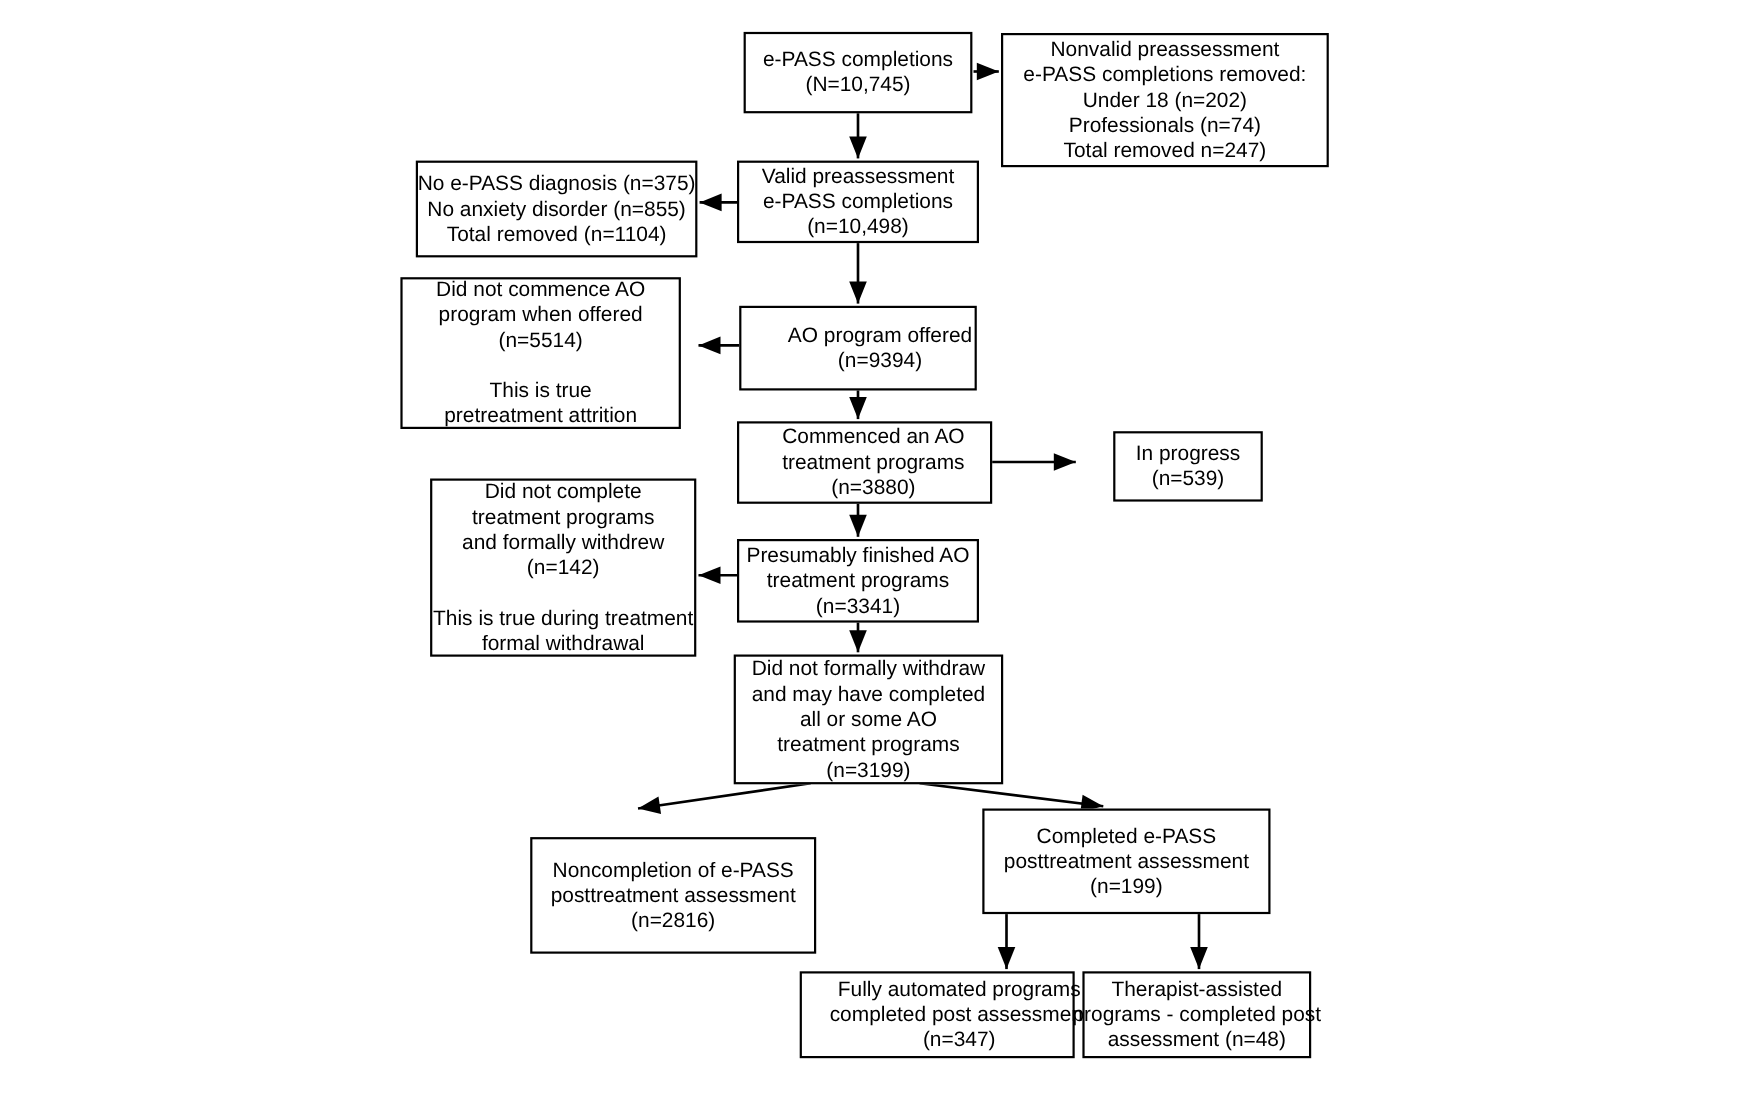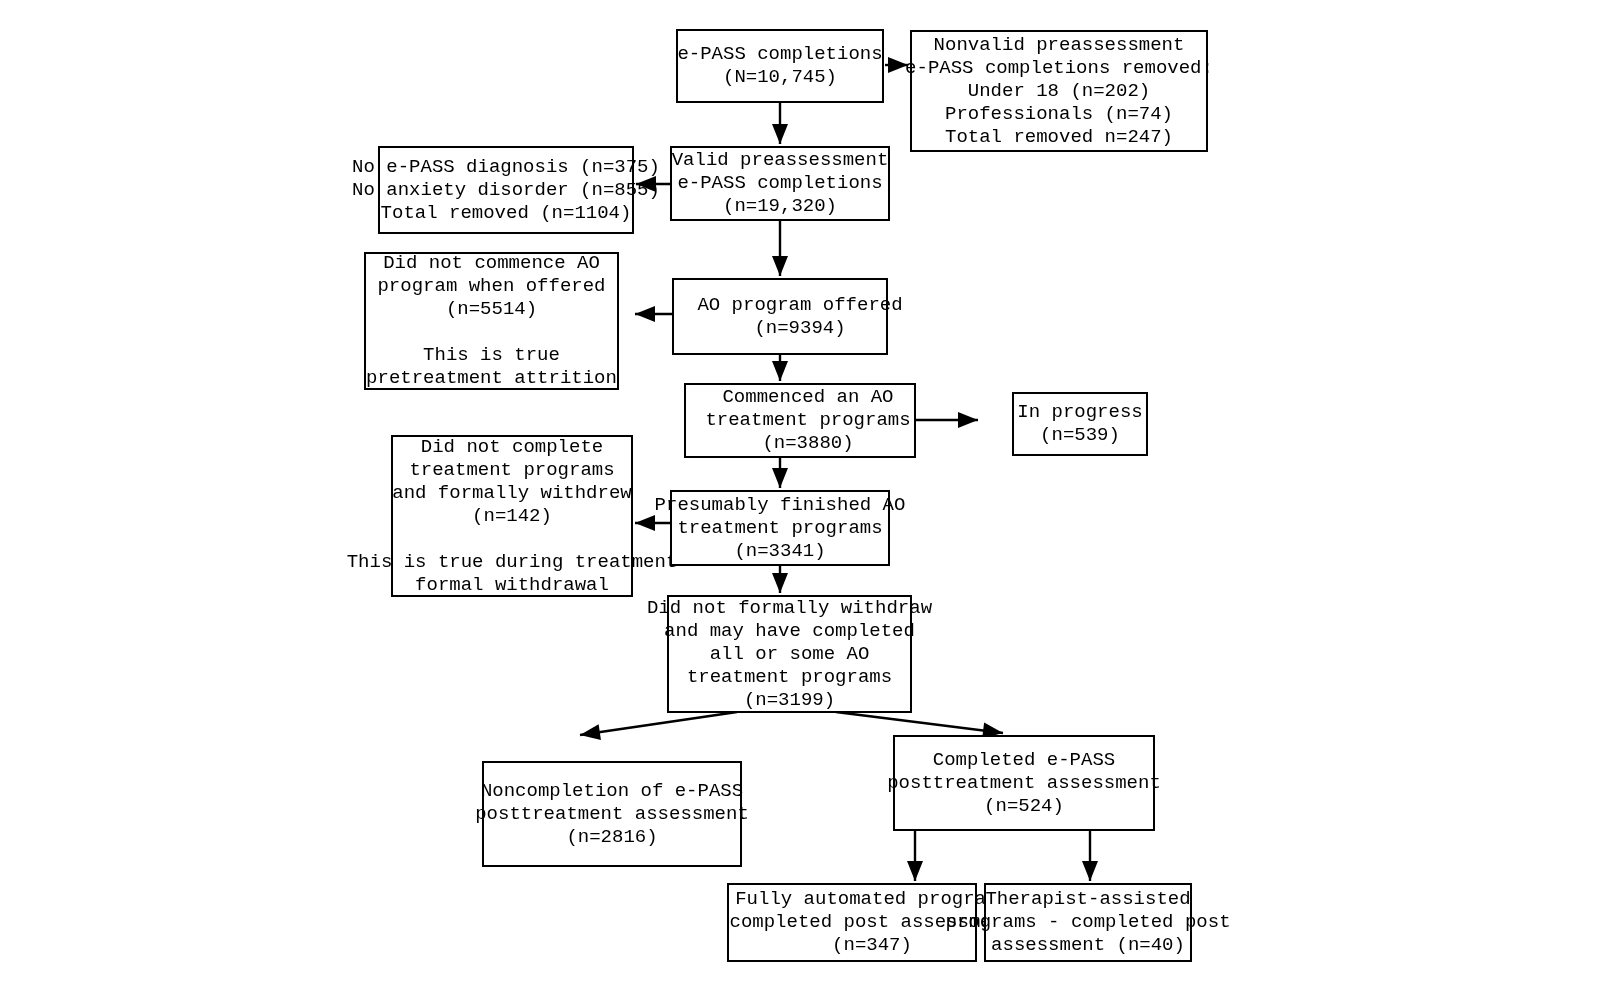--- a/index.html
+++ b/index.html
@@ -1,20 +1,20 @@
 <!DOCTYPE html>
 <html><head>
 <meta charset="utf-8">
 <style>
   html,body{margin:0;padding:0;background:#ffffff;}
   #canvas{
     position:relative;
     width:1602px;height:970px;
     background:#ffffff;
-    font-family:Liberation Mono, monospace;
+    font-family:Liberation Sans, sans-serif;
     overflow:hidden;
     border-radius:17px;
   }
   #arrow-layer{position:absolute;left:0;top:0;width:1602px;height:998px;}
   #arrow-layer line{stroke:#000;stroke-width:2.4;}
   .node{
     position:absolute;
     box-sizing:border-box;
     border:2.5px solid #000;
     background:#fff;
@@ -59,37 +59,37 @@
 (N=10,745)</div>
 
   <div class="node" style="left:910px;top:30px;width:298px;height:122px;">Nonvalid preassessment
 e-PASS completions removed:
 Under 18 (n=202)
 Professionals (n=74)
 Total removed n=247)</div>
 
   <div class="node" style="left:670px;top:146px;width:220px;height:75px;">Valid preassessment
 e-PASS completions
-(n=19,320)</div>
+(n=10,498)</div>
 
   <div class="node" style="left:378px;top:146px;width:256px;height:88px;">No e-PASS diagnosis (n=375)
 No anxiety disorder (n=855)
 Total removed (n=1104)</div>
 
   <div class="node" style="left:364px;top:252px;width:255px;height:138px;">Did not commence AO
 program when offered
 (n=5514)
 
 This is true
 pretreatment attrition</div>
 
   <div class="node" style="left:672px;top:278px;width:216px;height:77px;padding-left:40px;">AO program offered
 (n=9394)</div>
 
-  <div class="node" style="left:684px;top:383px;width:232px;height:75px;padding-left:16px;">Commenced an AO
+  <div class="node" style="left:670px;top:383px;width:232px;height:75px;padding-left:16px;">Commenced an AO
 treatment programs
 (n=3880)</div>
 
   <div class="node" style="left:1012px;top:392px;width:136px;height:64px;">In progress
 (n=539)</div>
 
   <div class="node" style="left:391px;top:435px;width:242px;height:162px;">Did not complete
 treatment programs
 and formally withdrew
 (n=142)
@@ -106,23 +106,23 @@
 all or some AO
 treatment programs
 (n=3199)</div>
 
   <div class="node" style="left:482px;top:737px;width:260px;height:106px;margin-top:24px;">Noncompletion of e-PASS
 posttreatment assessment
 (n=2816)</div>
 
   <div class="node" style="left:893px;top:735px;width:262px;height:96px;">Completed e-PASS
 posttreatment assessment
-(n=524)</div>
+(n=199)</div>
 
   <div class="node" style="left:727px;top:883px;width:250px;height:79px;padding-left:40px;">Fully automated programs
 completed post assessment
 (n=347)</div>
 
   <div class="node" style="left:984px;top:883px;width:208px;height:79px;">Therapist-assisted
 programs - completed post
-assessment (n=40)</div>
+assessment (n=48)</div>
 
 </div>
 
 </body></html>

